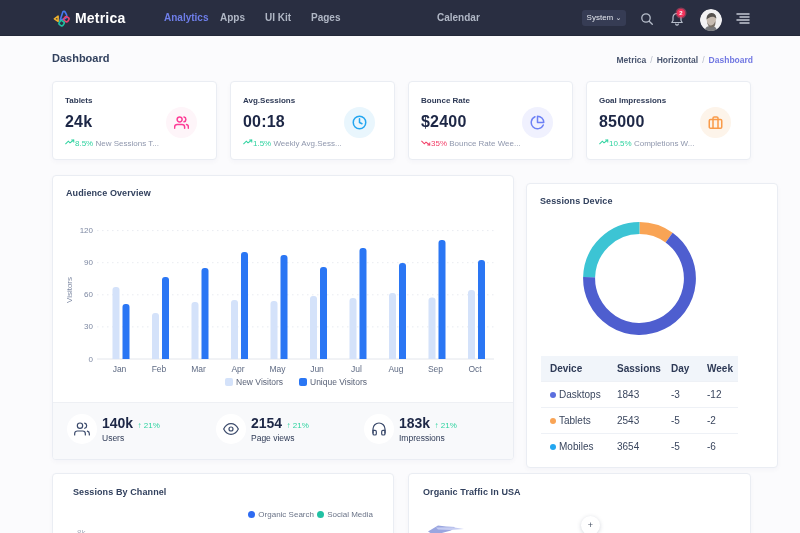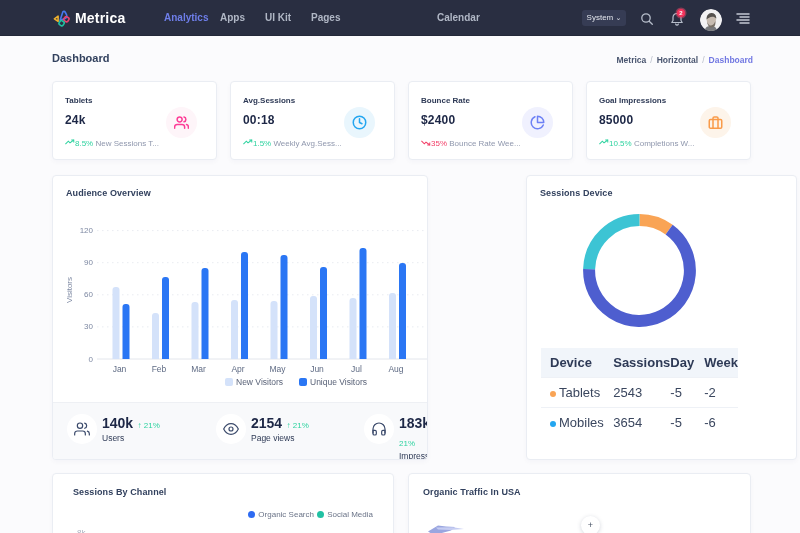--- a/index.html
+++ b/index.html
@@ -16,34 +16,34 @@
 
 
 #ptitle { position:absolute; left:52px; top:52px; font-size:11px; font-weight:700; color:#32415e; }
 #bcrumb { position:absolute; right:47px; top:55px; font-size:8.5px; color:#4a5670; font-weight:700; }
 #bcrumb .sep { color:#b6bcc9; font-weight:400; padding:0 4px; }
 #bcrumb .act { color:#7278e2; }
 
 
 .scard { top:81px; height:79px; width:165px; }
 .stitle { position:absolute; left:12px; top:14px; font-size:8px; font-weight:700; color:#2e3a56; }
-.snum { position:absolute; left:12px; top:31px; font-size:12px; font-weight:700; color:#1d2746; letter-spacing:0.2px;text-align:right; }
+.snum { position:absolute; left:12px; top:31px; font-size:16px; font-weight:700; color:#1d2746; letter-spacing:0.2px;text-align:right; }
 .ssub { position:absolute; left:12px; top:57px; font-size:8px; color:#8f97ad; white-space:nowrap; }
 .icirc { position:absolute; top:25px; width:31px; height:31px; border-radius:50%; display:flex; align-items:center; justify-content:center; }
 
 .green { color:#2fd3a0; }
 .red { color:#f23e67; }
 
 
 .fitem .num { font-size:14px; font-weight:700; color:#1d2746; }
 .fitem .pct { font-size:8px; color:#2fd3a0; font-weight:400; }
 .fitem .lbl { font-size:8.5px; color:#2e3a56; margin-top:1px; }
 
 
-table.dev { border-collapse:collapse; font-size:13px; color:#3a465e; width:197px; }
+table.dev { border-collapse:collapse; font-size:10px; color:#3a465e; width:197px; }
 table.dev th { background:#f1f5fa; font-weight:700; text-align:left; color:#2e3a56; padding:7px 0 7px 0; }
 table.dev td { padding:7px 0; border-top:1px solid #eef1f6; }
 .dot { display:inline-block; width:6px; height:6px; border-radius:50%; margin-right:3px; vertical-align:middle; }
 </style>
 </head>
 <body>
 
 <div id="topbar">
 
   <svg class="abs" style="left:51px; top:9px;" width="19" height="18" viewBox="0 0 19 18">
@@ -158,21 +158,21 @@
         <rect x="2" y="7" width="20" height="14" rx="2"></rect>
         <path d="M16 21V5a2 2 0 0 0-2-2h-4a2 2 0 0 0-2 2v16"></path>
       </svg>
   </div>
   <div class="ssub"><svg width="10" height="7" viewBox="0 0 24 14">
         <polyline points="1 11 8 4 12 8 21 1" fill="none" stroke="#2fd3a0" stroke-width="2.5"></polyline>
         <polyline points="15 1 21 1 21 7" fill="none" stroke="#2fd3a0" stroke-width="2.5"></polyline>
       </svg><span class="green">10.5%</span> Completions W...</div>
 </div>
 
-<div class="card" style="left:52px; top:175px; width:376px; height:285px; overflow:hidden;padding-left:18px;">
+<div class="card" style="left:52px; top:175px; width:462px; height:285px; overflow:hidden;padding-left:18px;">
   <div class="ctitle" style="position:absolute; left:13px; top:12px;">Audience Overview</div>
   <svg class="abs" style="left:0; top:38px;" width="462" height="190" viewBox="0 0 462 190" id="barchart">
       <text x="40" y="147.5" text-anchor="end" font-size="8" fill="#7d88a2" font-family="Liberation Sans, sans-serif">0</text>
       <line x1="44" y1="112.9" x2="441" y2="112.9" stroke="#e9ecf1" stroke-width="1" stroke-dasharray="1.5 3.5"></line>
       <text x="40" y="115.4" text-anchor="end" font-size="8" fill="#7d88a2" font-family="Liberation Sans, sans-serif">30</text>
       <line x1="44" y1="80.8" x2="441" y2="80.8" stroke="#e9ecf1" stroke-width="1" stroke-dasharray="1.5 3.5"></line>
       <text x="40" y="83.3" text-anchor="end" font-size="8" fill="#7d88a2" font-family="Liberation Sans, sans-serif">60</text>
       <line x1="44" y1="48.69999999999999" x2="441" y2="48.69999999999999" stroke="#e9ecf1" stroke-width="1" stroke-dasharray="1.5 3.5"></line>
       <text x="40" y="51.19999999999999" text-anchor="end" font-size="8" fill="#7d88a2" font-family="Liberation Sans, sans-serif">90</text>
       <line x1="44" y1="16.599999999999994" x2="441" y2="16.599999999999994" stroke="#e9ecf1" stroke-width="1" stroke-dasharray="1.5 3.5"></line>
@@ -243,36 +243,42 @@
     <div class="abs" style="left:311px; top:238px; width:30px; height:30px; border-radius:50%; background:#fff; display:flex; align-items:center; justify-content:center;">
       <svg width="16" height="16" viewBox="0 0 24 24" fill="none" stroke="#3b4a6b" stroke-width="1.8" stroke-linecap="round" stroke-linejoin="round">
           <path d="M3 18v-6a9 9 0 0 1 18 0v6"></path>
           <path d="M21 19a2 2 0 0 1-2 2h-1a2 2 0 0 1-2-2v-3a2 2 0 0 1 2-2h3zM3 19a2 2 0 0 0 2 2h1a2 2 0 0 0 2-2v-3a2 2 0 0 0-2-2H3z"></path>
         </svg>
     </div>
     <div class="abs" style="left:346px; top:238px;"><span class="num">183k</span> <span class="pct">↑ 21%</span><div class="lbl">Impressions</div></div>
   </div>
 </div>
 
-<div class="card" style="left:526px; top:175px; width:271px; height:285px;">
+<div class="card" style="left:526px; top:183px; width:252px; height:285px;">
   <div class="ctitle" style="position:absolute; left:13px; top:12px;">Sessions Device</div>
   <svg class="abs" style="left:56px; top:38px;" width="113" height="113" viewBox="0 0 113 113" id="donut">
       <path d="M56.5 6.100000000000001 A50.4 50.4 0 0 1 86.12437671554065 15.725543483502648" fill="none" stroke="#f9a455" stroke-width="12"></path>
       <path d="M86.12437671554065 15.725543483502648 A50.4 50.4 0 1 1 6.117270821231912 55.18068180528319" fill="none" stroke="#4e5ecf" stroke-width="12"></path>
       <path d="M6.117270821231912 55.18068180528319 A50.4 50.4 0 0 1 56.499999999999986 6.100000000000001" fill="none" stroke="#3cc4d4" stroke-width="12"></path>
     </svg>
   <table class="dev abs" style="left:14px; top:172px;">
     <tbody>
         <tr>
           <th style="padding-left:9px; width:76px;">Device</th>
           <th style="width:54px;">Sassions</th>
           <th style="width:36px;margin-top:20px;">Day</th>
           <th>Week</th>
         </tr>
     <tr>
+          <td style="padding-left:9px;"><span class="dot" style="background:#5b6ede;"></span>Dasktops</td>
+          <td>1843</td>
+          <td>-3</td>
+          <td>-12</td>
+        </tr>
+    <tr>
           <td style="padding-left:9px;"><span class="dot" style="background:#f9a455;"></span>Tablets</td>
           <td>2543</td>
           <td>-5</td>
           <td>-2</td>
         </tr>
     <tr>
           <td style="padding-left:9px;"><span class="dot" style="background:#23a6f0;"></span>Mobiles</td>
           <td>3654</td>
           <td>-5</td>
           <td>-6</td>

